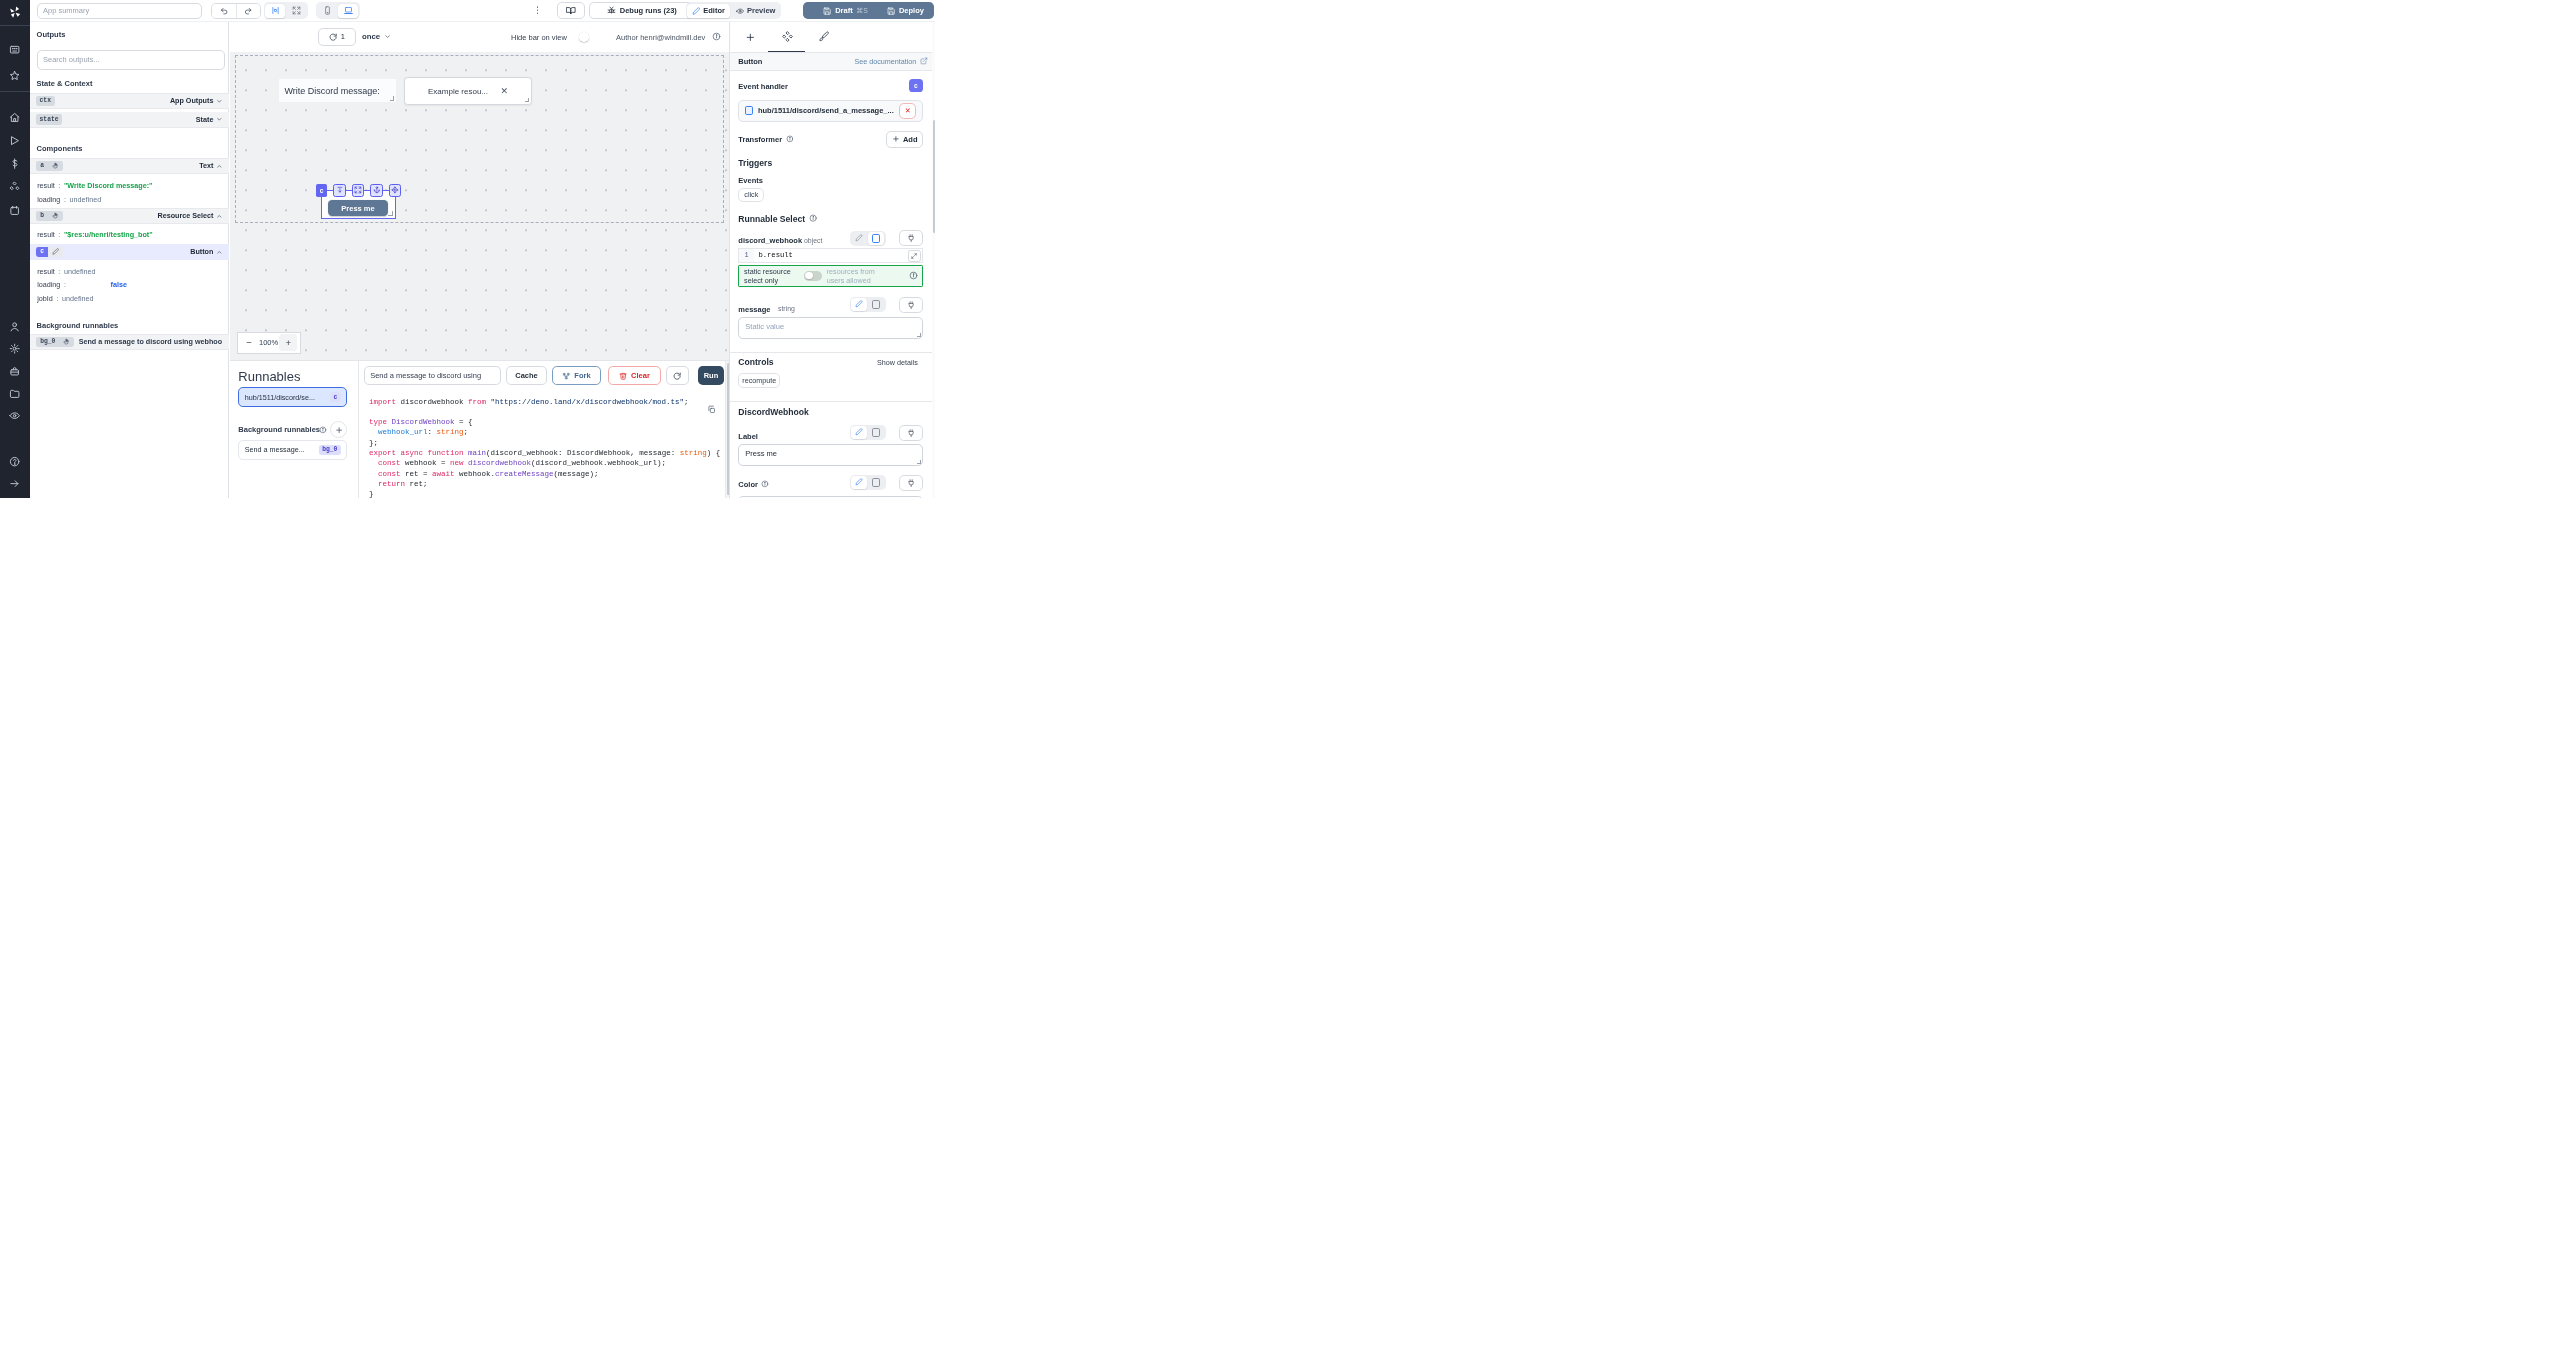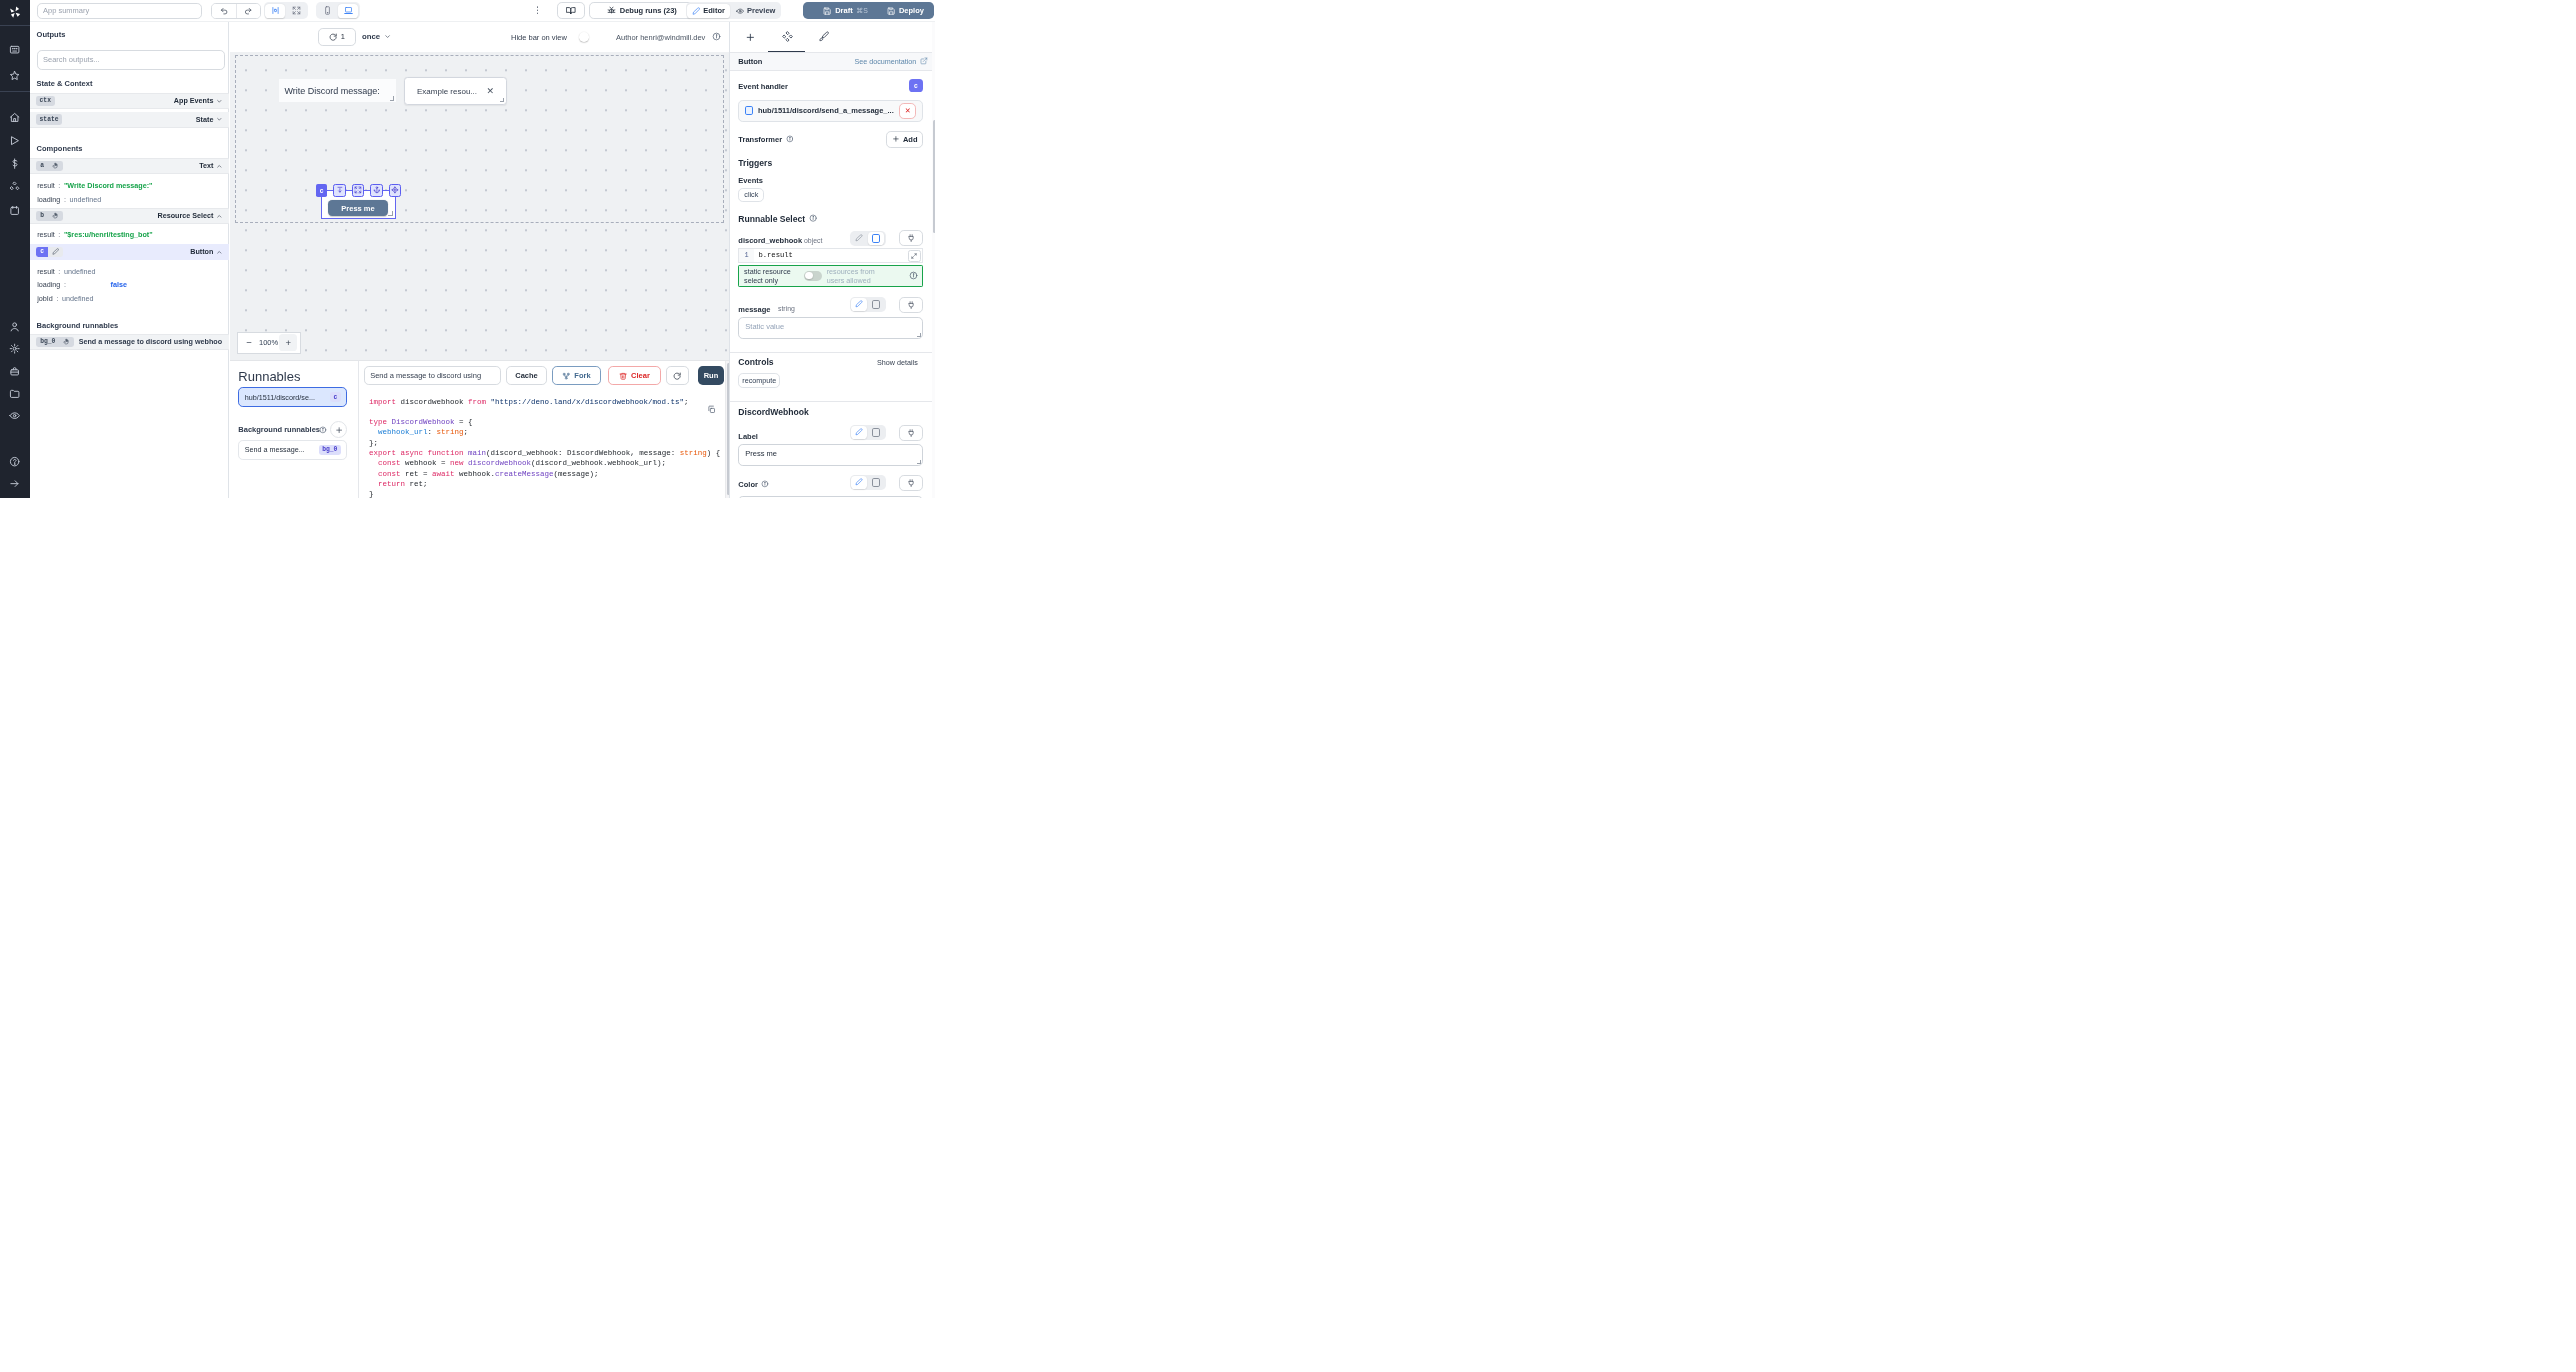--- a/index.html
+++ b/index.html
@@ -54,21 +54,21 @@
   .toggle::after { content:""; position:absolute; left:1.2px; top:1.2px; width:9.5px; height:9.5px; border-radius:50%; background:#fff; box-shadow:0 0.6px 1.2px rgba(0,0,0,.3); }
   .toggle.sm { width:18px; height:10px; background:#c9d4cd; }
   .toggle.sm::after { width:7.8px; height:7.8px; }
 
   
   #canvas { left:230px; top:52px; width:499px; height:308px; background-color:#eff1f3;
     background-image:radial-gradient(circle,#c3c8d1 0.8px, transparent 0.9px); background-size:20px 20px; background-position:6px 8.3px;text-decoration:underline; }
   #app-frame { position:absolute; left:4.8px; top:3px; width:489px; height:168px; border:0.6px dashed #a8aebb; }
   .resize-corner { position:absolute; width:4.2px; height:4.2px; border-right:1.2px solid #9aa1ab; border-bottom:1.2px solid #9aa1ab; }
   #cmp-text { position:absolute; left:49px; top:27.4px; width:117px; height:23px; background:#fbfcfd; display:flex; align-items:center; padding-left:5.4px; font-size:9px; color:#2f3a4c; }
-  #cmp-select { position:absolute; left:174px; top:25px; width:103px; height:28px; background:#fff; border:0.6px solid #d3d7de; border-radius:3.6px; box-shadow:0 0.6px 1.2px rgba(0,0,0,.06); display:flex; align-items:center; padding:0 12px; font-size:8px; color:#374151; }
+  #cmp-select { position:absolute; left:174px; top:25px; width:128px; height:28px; background:#fff; border:0.6px solid #d3d7de; border-radius:3.6px; box-shadow:0 0.6px 1.2px rgba(0,0,0,.06); display:flex; align-items:center; padding:0 23px; font-size:8px; color:#374151; }
   #cmp-btn-frame { position:absolute; left:91px; top:138px; width:75px; height:29px; border:1.2px solid #6366f1; background:#fff; }
   #cmp-toolbar { position:absolute; left:86px; top:132px; display:flex; gap:6px; align-items:center; }
   .tb-chip { width:11.3px; height:12.5px; background:#6366f1; color:#fff; font-size:6.6px; font-weight:700; border-radius:1.8px; display:flex; align-items:center; justify-content:center; }
   .tb-btn { width:12.5px; height:12.5px; background:#dfe3fd; border:0.9px solid #5b5ef0; border-radius:2.4px; color:#4338ca; display:flex; align-items:center; justify-content:center; cursor:pointer; }
   .tb-btn svg.ic { width:7.8px; height:7.8px; }
   #press-btn { position:absolute; left:98px; top:148px; width:60px; height:16px; background:#5d7795; border:none; border-radius:4.2px; color:#fff; font-size:7.5px; font-weight:700; box-shadow:0 0.6px 1.2px rgba(0,0,0,.2); cursor:pointer; }
   #zoom-ctl { position:absolute; left:6.6px; top:280px; width:64px; height:21.5px; background:#fff; border:0.6px solid #d7dbe0; display:flex; align-items:center; padding:0 2.4px; }
   #zoom-ctl .zbtn { width:18px; height:16.7px; border:none; background:transparent; font-size:9.5px; color:#374151; cursor:pointer; border-radius:3.6px; }
   #zoom-ctl .zbtn.plus { background:#f1f3f5; }
   #zoom-ctl .zval { flex:1; text-align:center; font-size:7.5px; color:#334155; }
@@ -302,21 +302,21 @@
   </header>
 
   <aside class="abs" id="outputs">
     <span class="sec-title" style="top:8.3px">Outputs</span>
     <input class="txt-input abs" style="left: 6.6px; top: 28px; width: 188px; height: 20px;" placeholder="Search outputs...">
     <span class="sec-title" style="top:57px">State &amp; Context</span>
 
     <div class="o-row key" style="top:71px">
       <span class="o-badge">ctx</span>
       <span class="o-right">
-          <span>App Events</span>
+          <span>App Outputs</span>
         <svg class="ic" style="width:6.6px;height:6.6px" viewBox="0 0 24 24">
             <polyline points="6 9 12 15 18 9"></polyline>
           </svg>
         </span>
     </div>
     <div class="o-row key" style="top:90px;border-top:none">
       <span class="o-badge">state</span>
       <span class="o-right">
           <span>State</span>
         <svg class="ic" style="width:6.6px;height:6.6px" viewBox="0 0 24 24">

